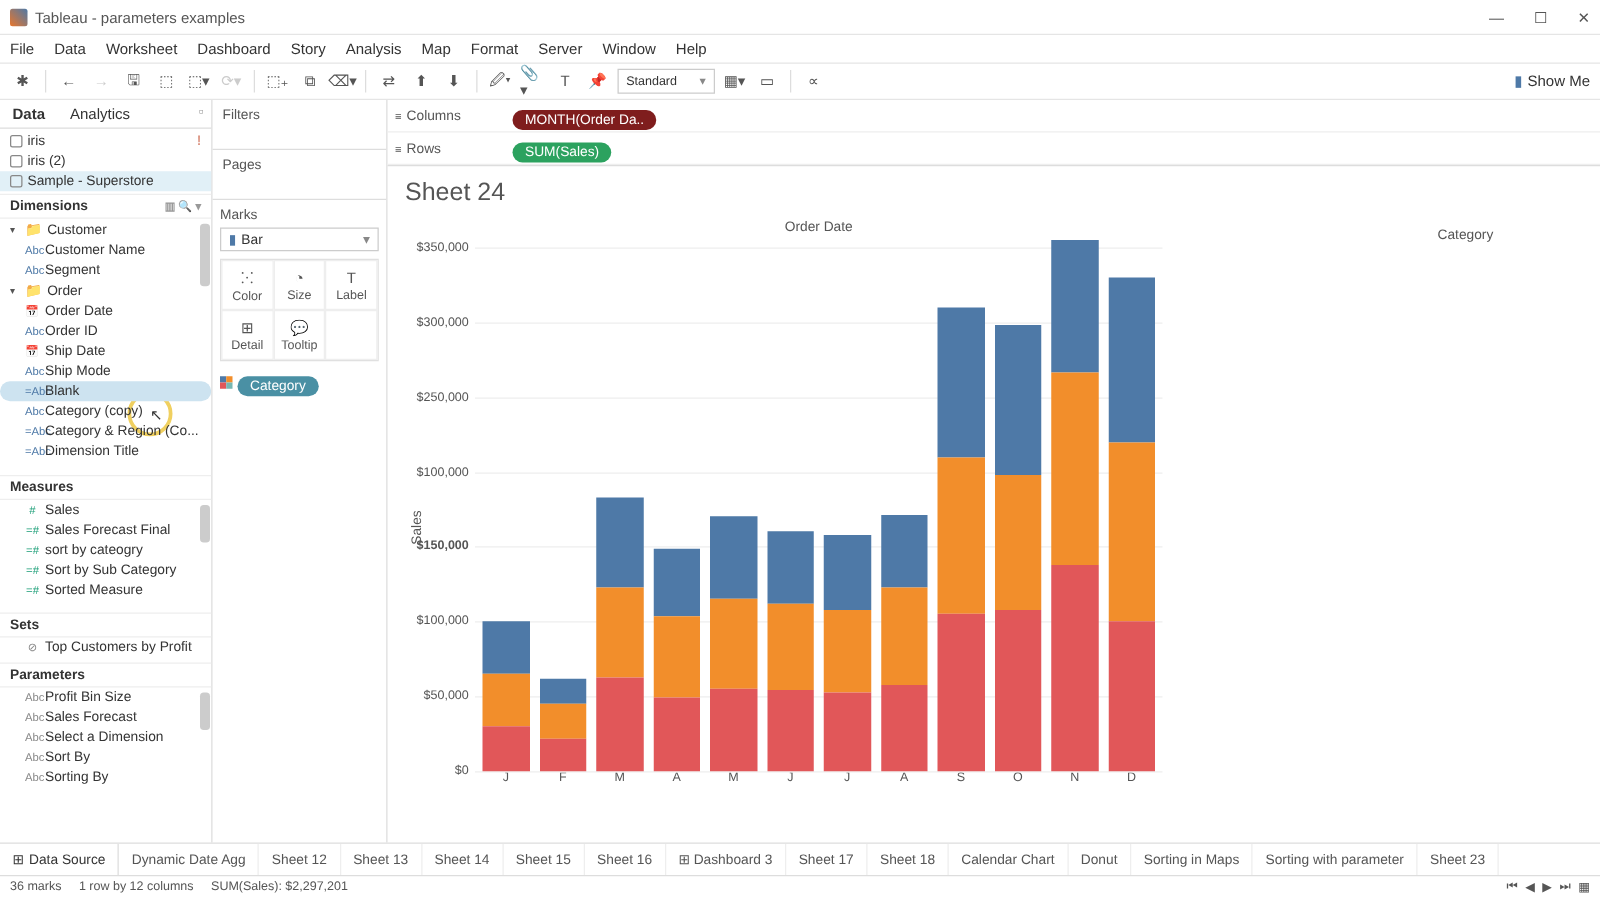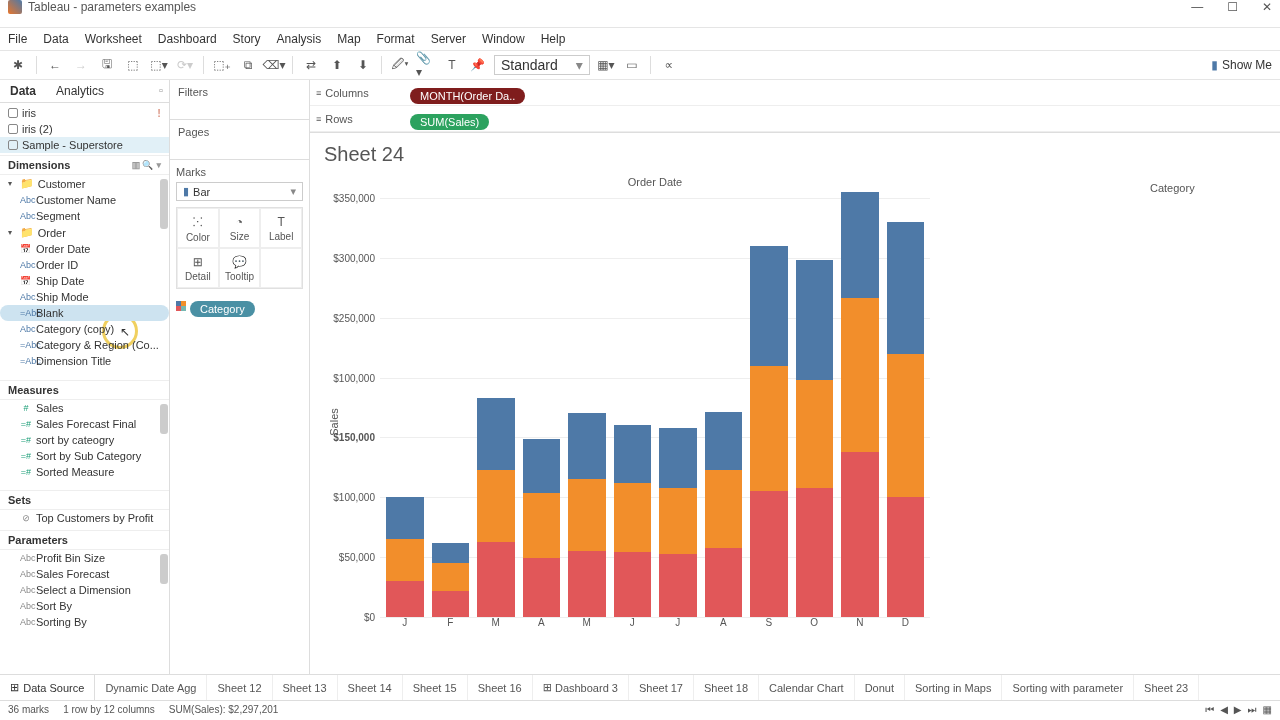--- a/index.html
+++ b/index.html
@@ -1,28 +1,28 @@
 <!DOCTYPE html>
 <html><head>
 <meta charset="utf-8">
 <style>
 * { box-sizing: border-box; margin: 0; padding: 0; font-family: "Segoe UI", Tahoma, sans-serif; }
 body { width: 1280px; height: 720px; overflow: hidden; background: #fff; font-size: 11px; color: #333; }
 
-.titlebar { height: 28px; display: flex; padding: 0 8px; border-bottom: 1px solid #e5e5e5; }
+.titlebar { height: 28px; display: flex; align-items: center; padding: 0 8px; border-bottom: 1px solid #e5e5e5; }
 .titlebar .logo { width: 14px; height: 14px; background: linear-gradient(45deg,#e8762c,#4e79a7); margin-right: 6px; border-radius: 2px; }
 .titlebar .title { font-size: 12px; color: #555; }
 .titlebar .winbtns { margin-left: auto; display: flex; gap: 24px; color: #555; font-size: 12px; }
 
 .menubar { height: 22px; display: flex; align-items: center; gap: 16px; padding: 0 8px; font-size: 12px; color: #333; }
 
 .toolbar { height: 30px; display: flex; align-items: center; gap: 6px; padding: 0 8px; border-top: 1px solid #e5e5e5; border-bottom: 1px solid #e5e5e5; }
 .tbtn { width: 20px; height: 20px; display: flex; align-items: center; justify-content: center; color: #555; font-size: 12px; }
 .tsep { width: 1px; height: 18px; background: #ddd; margin: 0 2px; }
-.toolbar .std { border: 1px solid #ccc; height: 20px; padding: 0 6px; display: flex; align-items: center; gap: 18px; font-size: 14px; }
+.toolbar .std { border: 1px solid #ccc; height: 20px; padding: 0 6px; display: flex; align-items: center; gap: 18px; font-size: 10px; }
 .toolbar .showme { margin-left: auto; display: flex; align-items: center; gap: 4px; font-size: 12px; }
 
 .main { display: flex; height: 594px; }
 
 .leftpane { width: 170px; border-right: 1px solid #ddd; display: flex; flex-direction: column; }
 .datatabs { display: flex; border-bottom: 1px solid #ddd; }
 .datatabs .tab { padding: 4px 10px; font-size: 12px; }
 .datatabs .tab.active { font-weight: bold; }
 .dsources { padding: 2px 0; }
 .dsrow { display: flex; align-items: center; padding: 2px 8px; font-size: 11px; gap: 4px; }

